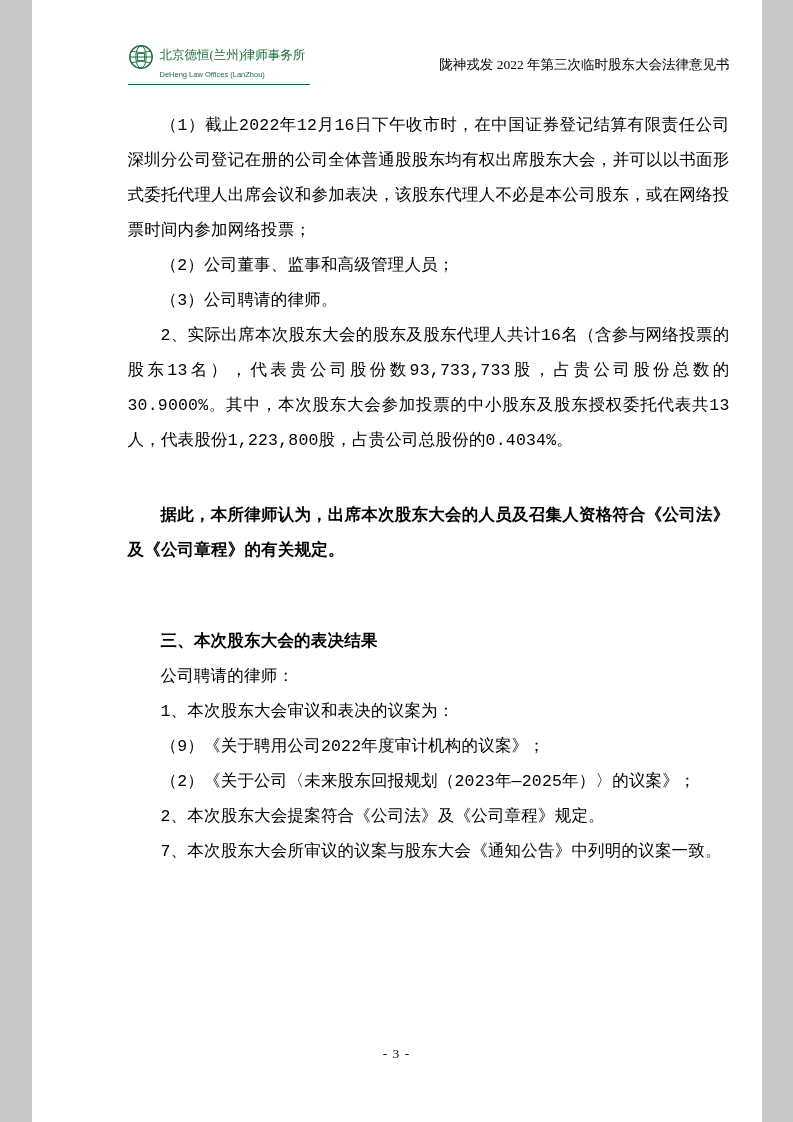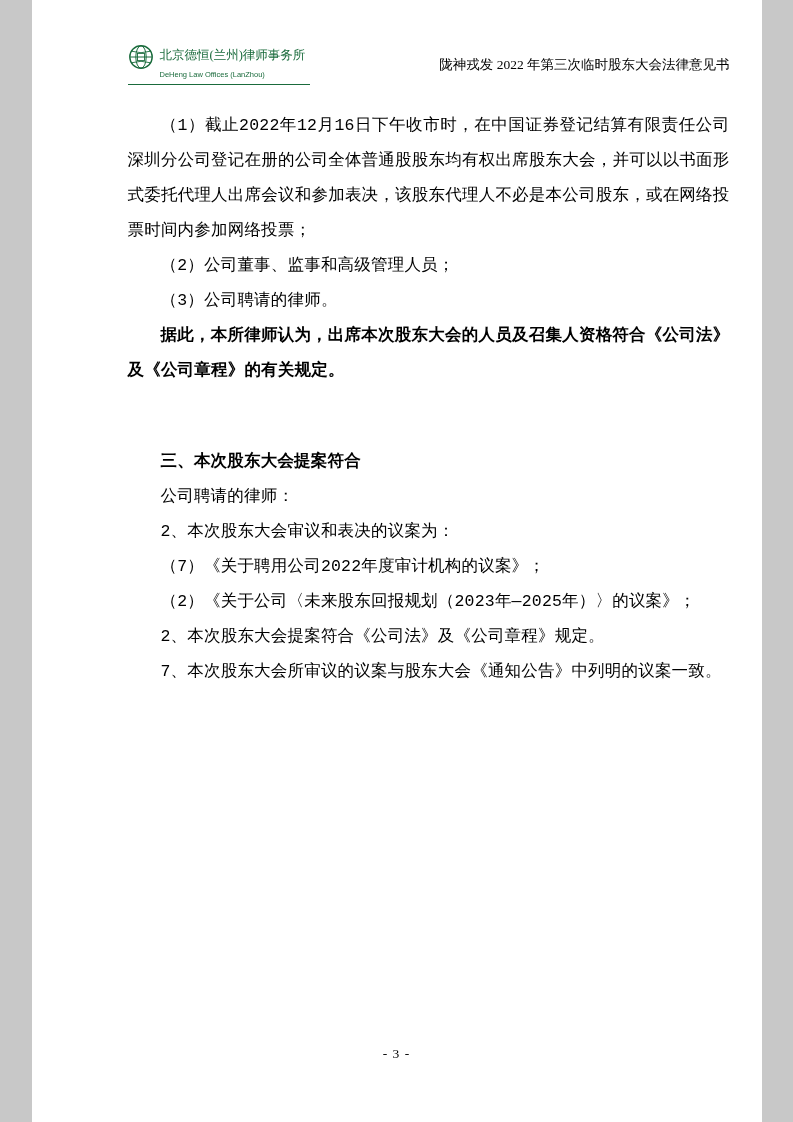--- a/index.html
+++ b/index.html
@@ -80,21 +80,21 @@
   p {
     margin: 0 0 0 0;
     font-size: 16.5px;
     line-height: 35px;
     text-align: justify;
     text-justify: inter-ideograph;
     letter-spacing: 0.2px;
     font-family: Liberation Mono, monospace;
   }
   .indent { text-indent: 33px; }
-  .bold { font-weight: bold; }
+  .bold { font-weight: bold; margin-top: 40px; }
   .section-head {
     font-weight: bold;
     text-indent: 33px;
     font-size: 16.5px;
     line-height: 35px;
   }
   .gap-lg { height: 56px; }
   
   .footer {
     position: absolute;
@@ -129,26 +129,27 @@
         <span class="logo-en">DeHeng Law Offices (LanZhou)</span>
       </span>
     </div>
     <div class="header-title">陇神戎发 2022 年第三次临时股东大会法律意见书</div>
   </div>
 
   <div class="body">
     <p class="indent">（1）截止2022年12月16日下午收市时，在中国证券登记结算有限责任公司深圳分公司登记在册的公司全体普通股股东均有权出席股东大会，并可以以书面形式委托代理人出席会议和参加表决，该股东代理人不必是本公司股东，或在网络投票时间内参加网络投票；</p>
     <p class="indent">（2）公司董事、监事和高级管理人员；</p>
     <p class="indent">（3）公司聘请的律师。</p>
+    <p class="indent">2、实际出席本次股东大会的股东及股东代理人共计16名（含参与网络投票的股东13名），代表贵公司股份数93,733,733股，占贵公司股份总数的30.9000%。其中，本次股东大会参加投票的中小股东及股东授权委托代表共13人，代表股份1,223,800股，占贵公司总股份的0.4034%。</p>
     <p class="indent bold">据此，本所律师认为，出席本次股东大会的人员及召集人资格符合《公司法》及《公司章程》的有关规定。</p>
     <div class="gap-lg"></div>
-    <p class="section-head">三、本次股东大会提案符合</p>
+    <p class="section-head">三、本次股东大会的表决结果</p>
     <p class="indent">公司聘请的律师：</p>
-    <p class="indent">2、本次股东大会审议和表决的议案为：</p>
-    <p class="indent">（7）《关于聘用公司2022年度审计机构的议案》；</p>
+    <p class="indent">1、本次股东大会审议和表决的议案为：</p>
+    <p class="indent">（9）《关于聘用公司2022年度审计机构的议案》；</p>
     <p class="indent">（2）《关于公司〈未来股东回报规划（2023年—2025年）〉的议案》；</p>
     <p class="indent">2、本次股东大会提案符合《公司法》及《公司章程》规定。</p>
     <p class="indent">7、本次股东大会所审议的议案与股东大会《通知公告》中列明的议案一致。</p>
   </div>
 
   <div class="footer">- 3 -</div>
 
 </div>
 
 </body></html>

